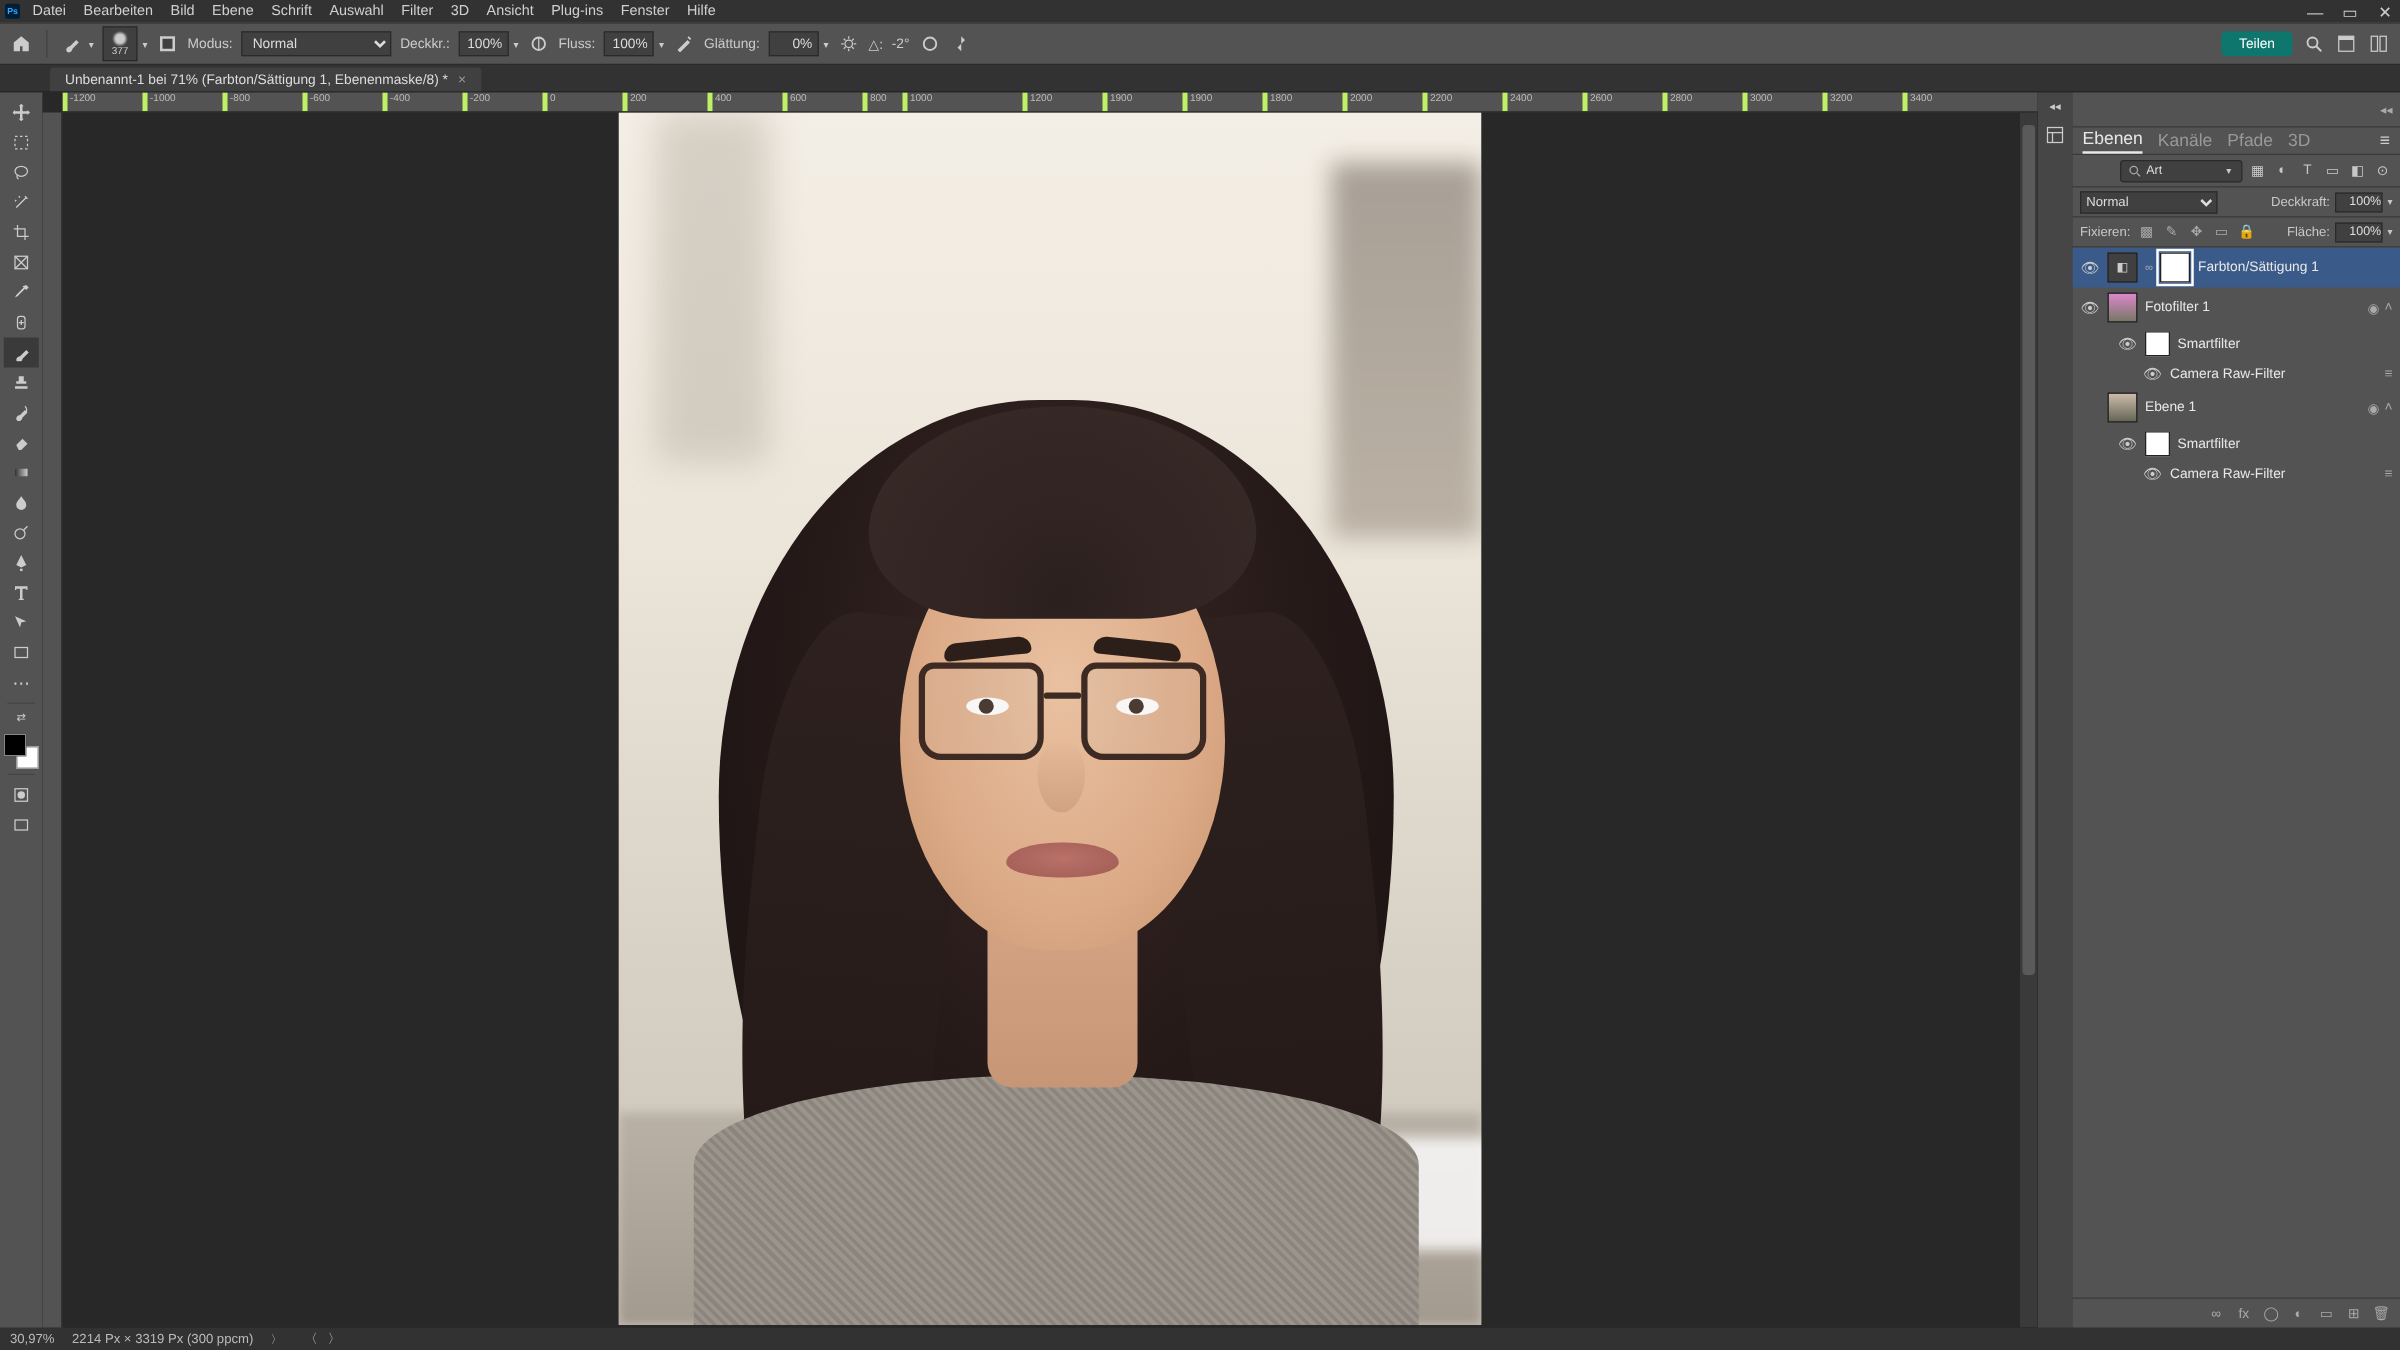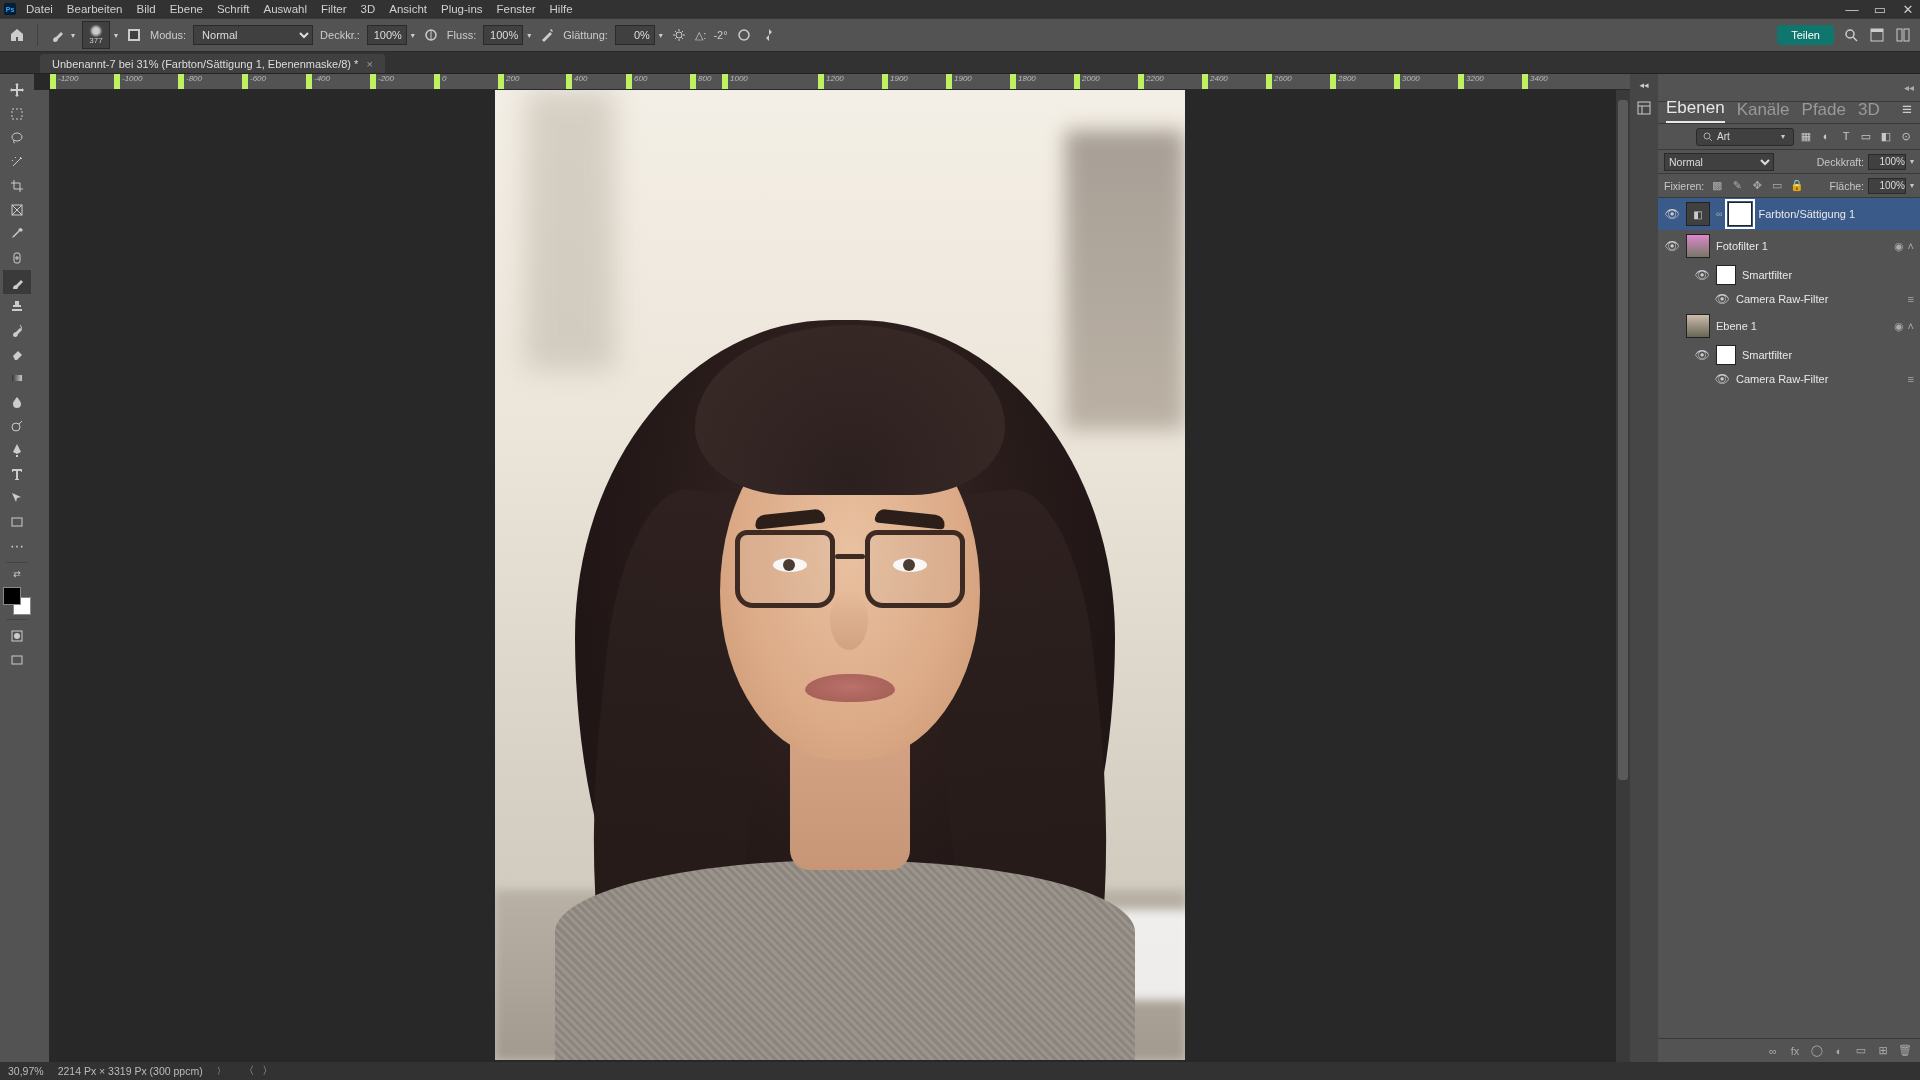--- a/index.html
+++ b/index.html
@@ -38,21 +38,21 @@
 .toolbar .tool{width:28px;height:24px;display:flex;align-items:center;justify-content:center;color:#ccc;font-size:14px;position:relative;}
 .toolbar .tool.active{background:#3a3a3a;}
 .toolbar .fgbg{position:relative;width:28px;height:28px;margin-top:6px;}
 .toolbar .fgbg .fg{position:absolute;top:0;left:0;width:18px;height:18px;background:#000;border:1px solid #888;}
 .toolbar .fgbg .bg{position:absolute;bottom:0;right:0;width:18px;height:18px;background:#fff;border:1px solid #888;}
 .toolbar .sep-h{width:22px;height:1px;background:#444;margin:4px 0;}
 
 
 .canvas-wrap{flex:1;display:flex;flex-direction:column;background:#282828;position:relative;}
 .ruler-h{height:16px;background:#535353;border-bottom:1px solid #2a2a2a;margin-left:16px;position:relative;overflow:hidden;font-size:8px;color:#bbb;}
-.ruler-h .tick{position:absolute;top:0;height:100%;border-left:6px solid #bef264;padding-left:2px;line-height:10px;font-style:italic;}
+.ruler-h .tick{position:absolute;top:0;height:100%;border-left:4px solid #bef264;padding-left:2px;line-height:10px;}
 .canvas-row{flex:1;display:flex;}
 .ruler-v{width:16px;background:#535353;border-right:1px solid #2a2a2a;position:relative;overflow:hidden;font-size:8px;color:#bbb;}
 .canvas{flex:1;background:#282828;display:flex;align-items:flex-start;justify-content:center;overflow:hidden;position:relative;}
 .canvas .img{margin-top:0;width:690px;height:970px;background:#ded8ce;position:relative;overflow:hidden;}
 
 .img .sky{position:absolute;inset:0;background:linear-gradient(180deg,#f4efe6 0%,#ece5da 35%,#d8d1c6 70%,#c9c2b7 100%);}
 .img .bldg{position:absolute;right:0;top:40px;width:120px;height:300px;background:linear-gradient(180deg,#6a5f56 0%,#938779 100%);filter:blur(10px);opacity:.55;}
 .img .bldg2{position:absolute;left:30px;top:0;width:90px;height:280px;background:#b8b0a3;filter:blur(14px);opacity:.5;}
 .img .road{position:absolute;bottom:0;left:0;right:0;height:170px;background:linear-gradient(180deg,#b9b1a6 0%,#a39a8f 100%);filter:blur(4px);}
 .img .car{position:absolute;right:-10px;bottom:60px;width:120px;height:90px;background:#fafafa;border-radius:30px 10px 10px 30px;filter:blur(5px);opacity:.85;}
@@ -78,21 +78,21 @@
 .img .hair-side-l{position:absolute;left:100px;top:400px;width:160px;height:560px;background:linear-gradient(180deg,#2e211f 0%,#221816 100%);border-radius:40% 20% 30% 50% / 30% 20% 40% 60%;transform:rotate(6deg);}
 .img .hair-side-r{position:absolute;right:80px;top:400px;width:160px;height:560px;background:linear-gradient(180deg,#2e211f 0%,#221816 100%);border-radius:20% 40% 50% 30% / 20% 30% 60% 40%;transform:rotate(-6deg);}
 .canvas .vscroll{position:absolute;right:0;top:0;width:14px;height:100%;background:#3a3a3a;}
 .canvas .vscroll .thumb{position:absolute;left:2px;width:10px;background:#5a5a5a;border-radius:3px;top:10px;height:70%;}
 
 
 .panels{width:262px;background:#535353;display:flex;flex-direction:column;}
 .panels .mini-dock{height:28px;display:flex;align-items:center;justify-content:flex-end;padding:0 6px;border-bottom:1px solid #3a3a3a;}
 .panels .mini-dock .collapse{font-size:10px;color:#aaa;}
 .panels .tabrow{height:22px;display:flex;gap:12px;padding:0 8px;align-items:flex-end;border-bottom:1px solid #3a3a3a;}
-.panels .tabrow span{font-size:17px;color:#999;padding-bottom:3px;}
+.panels .tabrow span{font-size:14px;color:#999;padding-bottom:3px;}
 .panels .tabrow span.active{color:#e8e8e8;border-bottom:2px solid #e8e8e8;}
 .panels .search-row{height:26px;display:flex;align-items:center;padding:0 6px;gap:4px;border-bottom:1px solid #3a3a3a;}
 .panels .search-row .search{flex:1;display:flex;align-items:center;gap:4px;background:#404040;border:1px solid #2a2a2a;border-radius:3px;padding:2px 6px;height:18px;margin-left:32px;}
 .panels .search-row .search input{background:transparent;border:none;outline:none;color:#ddd;font-size:10px;width:60px;}
 .panels .search-row .irow{display:flex;gap:4px;}
 .panels .search-row .irow span{width:16px;text-align:center;font-size:11px;}
 .panels .blend-row,.panels .lock-row{height:24px;display:flex;align-items:center;padding:0 6px;gap:6px;font-size:10.5px;border-bottom:1px solid #3a3a3a;}
 .panels .lock-row .ico{width:14px;text-align:center;font-size:11px;color:#aaa;}
 .panels select.blend{background:#404040;border:1px solid #2a2a2a;color:#ddd;font-size:10.5px;height:18px;width:110px;}
 .panels .op-field{margin-left:auto;display:flex;align-items:center;gap:4px;}
@@ -232,21 +232,21 @@
       <svg width="14" height="14" viewBox="0 0 14 14">
           <rect x="1" y="1" width="5" height="12" fill="none" stroke="#ccc"></rect>
           <rect x="8" y="1" width="5" height="12" fill="none" stroke="#ccc"></rect>
         </svg>
     </span>
   </div>
 </div>
 
 <div class="tabstrip">
   <div class="tab">
-    <span>Unbenannt-7 bei 31% (Farbton/Sättigung 1, Ebenenmaske/8) *</span>
+    <span>Unbenannt-1 bei 71% (Farbton/Sättigung 1, Ebenenmaske/8) *</span>
     <span class="close">×</span>
   </div>
 </div>
 
 <div class="main">
 
   <div class="toolbar">
     <div class="tool">
         <svg width="14" height="14" viewBox="0 0 14 14">
           <path fill="#ccc" d="M7 0l2 2H8v4h4V5l2 2-2 2V8H8v4h1l-2 2-2-2h1V8H2v1L0 7l2-2v1h4V2H5z"></path>

